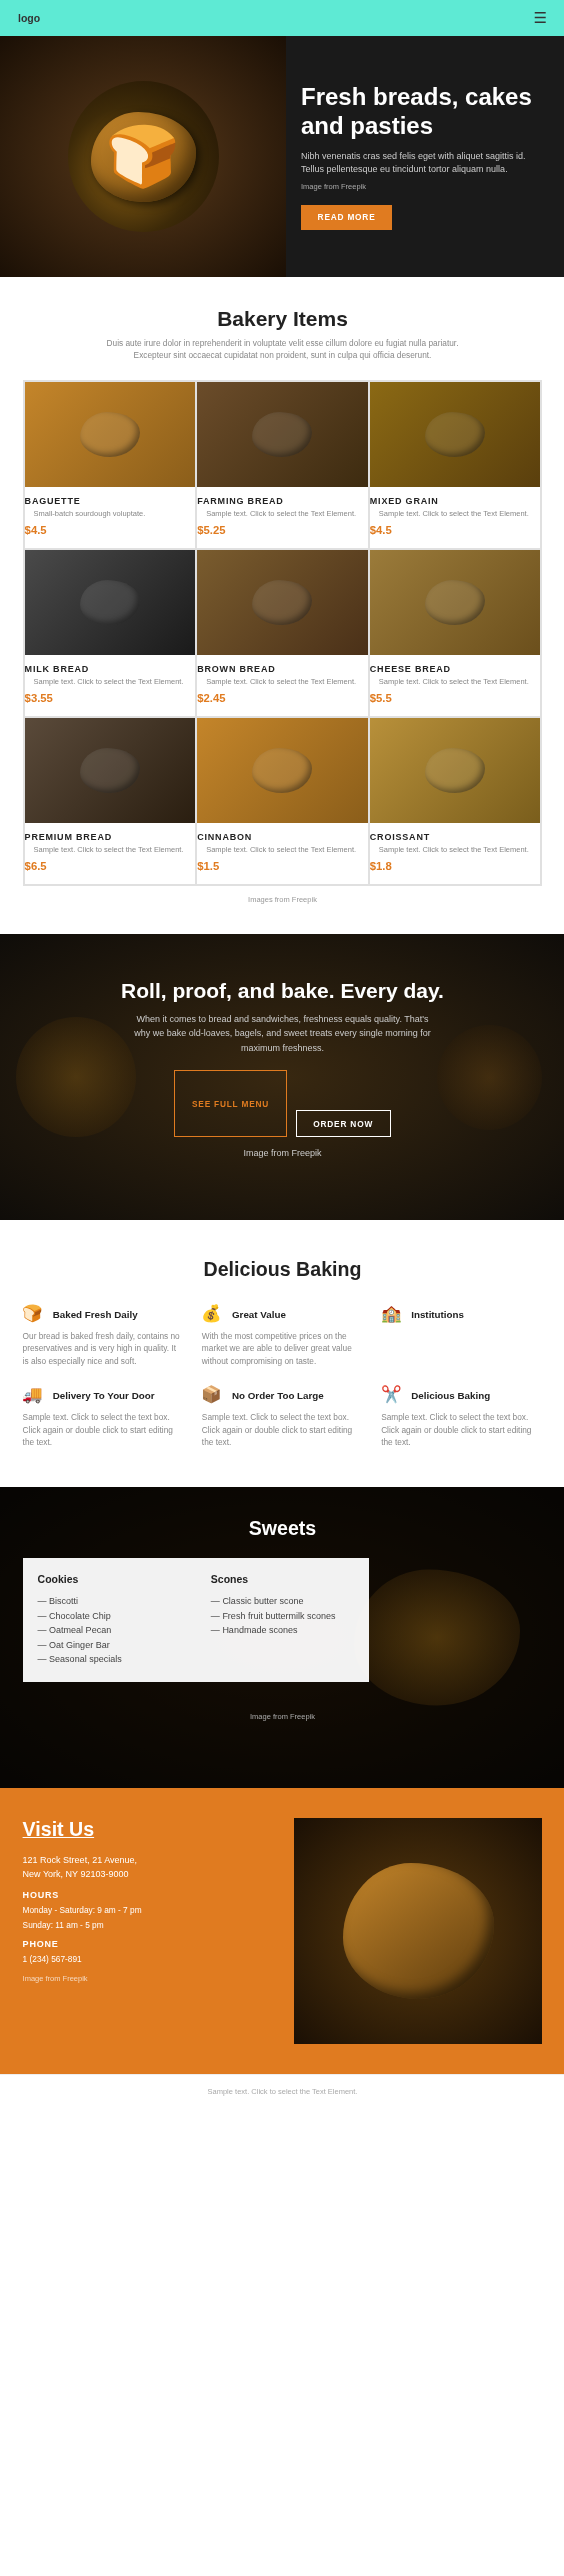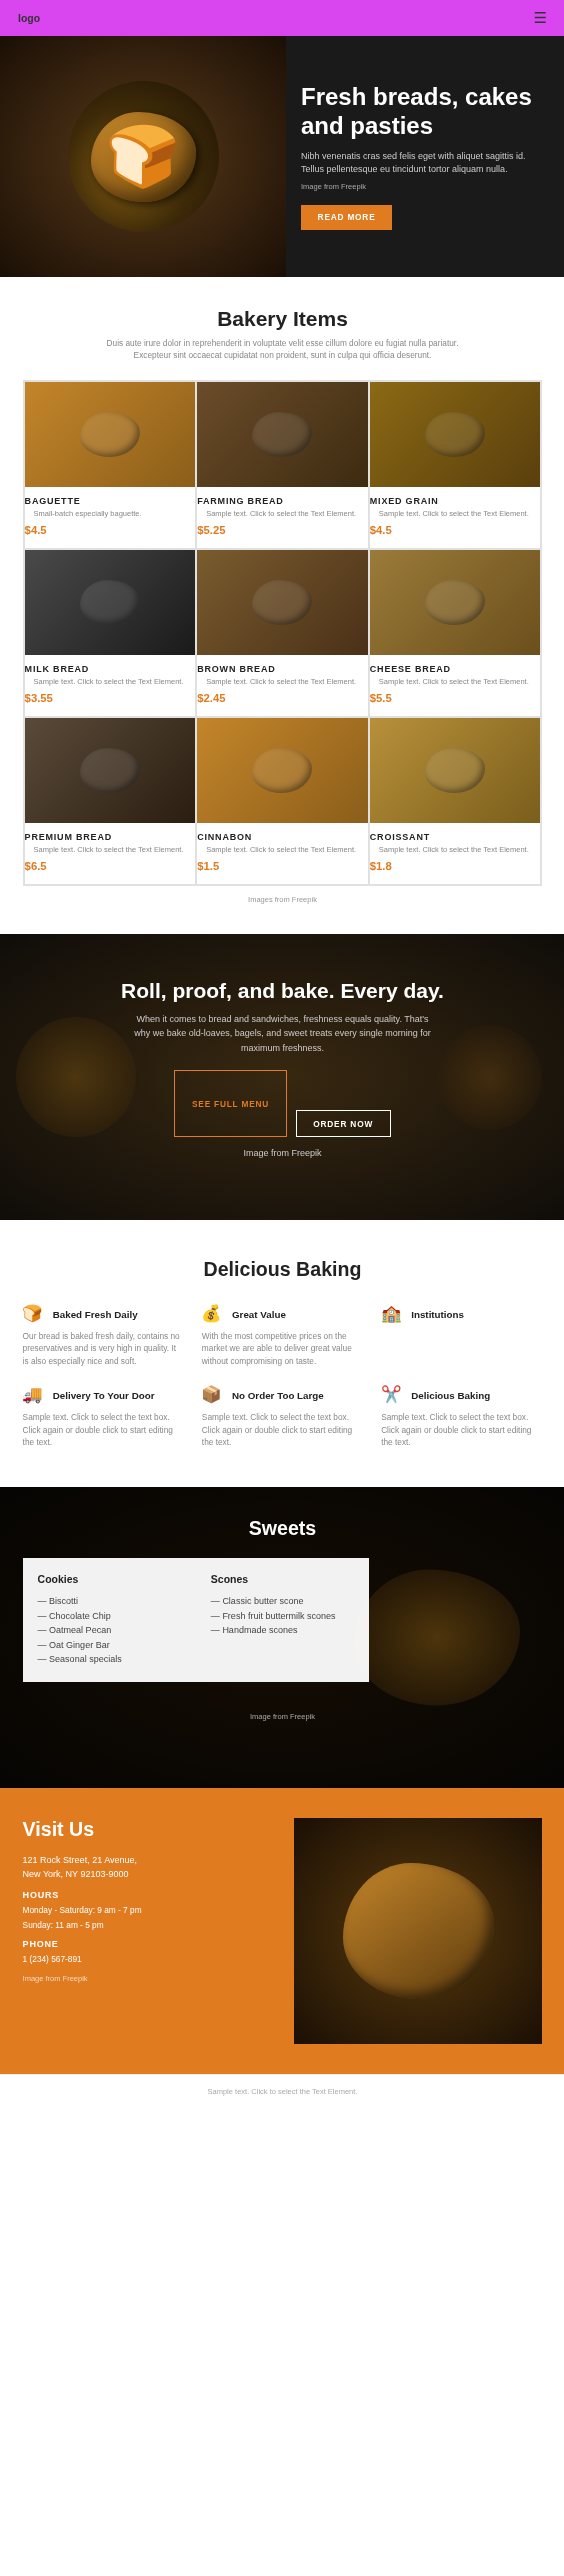--- a/index.html
+++ b/index.html
@@ -1,21 +1,21 @@
 <!DOCTYPE html>
 <html style="font-size:12px"><head>
   <meta charset="utf-8">
   <style>
     * { margin: 0; padding: 0; box-sizing: border-box; }
     body { font-family: Arial, sans-serif; width: 565px; background: #fff; }
 
     
     nav {
       display: flex; justify-content: space-between; align-items: center;
-      padding: 9px 18px; background: #d946ef;
+      padding: 9px 18px; background: #5eead4;
     }
     .logo { font-weight: bold; font-size: 10.5px; color: #333; }
     .hamburger { font-size: 15px; cursor: pointer; color: #333; }
 
     
     .hero {
       position: relative; display: flex; align-items: center;
       min-height: 241px; background: #1a1a1a; overflow: hidden;
     }
     .hero-img-left {
@@ -115,21 +115,21 @@
     .sweets-col ul li { font-size: 9px; color: #444; padding: 2.3px 0; }
     .sweets-col ul li::before { content: '— '; }
     .sweets-credit { position: relative; z-index: 1; text-align: center; font-size: 7.5px; color: #aaa; padding-bottom: 12px; }
 
     
     .visit-us {
       background: #e07b20; padding: 30px 22.6px;
       display: flex; gap: 22.6px;
     }
     .visit-left { flex: 1; color: #fff; }
-    .visit-left h2 { font-size: 19.6px; font-weight: bold; margin-bottom: 12px; }
+    .visit-left h2 { font-size: 19.6px; font-weight: bold; margin-bottom: 12px; text-decoration: underline; }
     .visit-left .address { font-size: 9px; line-height: 1.6; margin-bottom: 9px; }
     .visit-left .section-label { font-size: 9px; font-weight: bold; letter-spacing: 0.8px; text-transform: uppercase; margin: 7.5px 0 3px; }
     .visit-left .hours, .visit-left .phone { font-size: 8.3px; line-height: 1.7; }
     .visit-left .credit { font-size: 7.5px; color: rgba(255,255,255,0.7); margin-top: 7.5px; }
     .visit-right { flex: 1; min-height: 226px; background: radial-gradient(ellipse at center, #5a3a0d 0%, #1a0f04 100%); display: flex; align-items: center; justify-content: center; font-size: 38px; }
 
     
     .footer { background: #fff; padding: 12px 22.6px; text-align: center; border-top: 0.8px solid #eee; }
     .footer p { font-size: 7.5px; color: #aaa; }
   </style>
@@ -157,21 +157,21 @@
 
 <section class="bakery-items">
   <h2>Bakery Items</h2>
   <p class="subtitle">Duis aute irure dolor in reprehenderit in voluptate velit esse cillum dolore eu fugiat nulla pariatur. Excepteur sint occaecat cupidatat non proident, sunt in culpa qui officia deserunt.</p>
   <div class="items-grid" id="items-grid">
       <div class="item-card">
     <div class="item-img baguette">
       <div style="width:60px;height:45px;background:rgba(255,255,255,0.1);border-radius:45% 55% 50% 50%/55% 45% 55% 45%;box-shadow:inset -3px -3px 6px rgba(0,0,0,0.4);"></div>
     </div>
     <div class="item-name">BAGUETTE</div>
-    <div class="item-desc">Small-batch especially baguette.</div>
+    <div class="item-desc">Small-batch sourdough voluptate.</div>
     <div class="item-price">$4.5</div>
   </div>
       <div class="item-card">
     <div class="item-img farming">
       <div style="width:60px;height:45px;background:rgba(255,255,255,0.1);border-radius:45% 55% 50% 50%/55% 45% 55% 45%;box-shadow:inset -3px -3px 6px rgba(0,0,0,0.4);"></div>
     </div>
     <div class="item-name">FARMING BREAD</div>
     <div class="item-desc">Sample text. Click to select the Text Element.</div>
     <div class="item-price">$5.25</div>
   </div>

